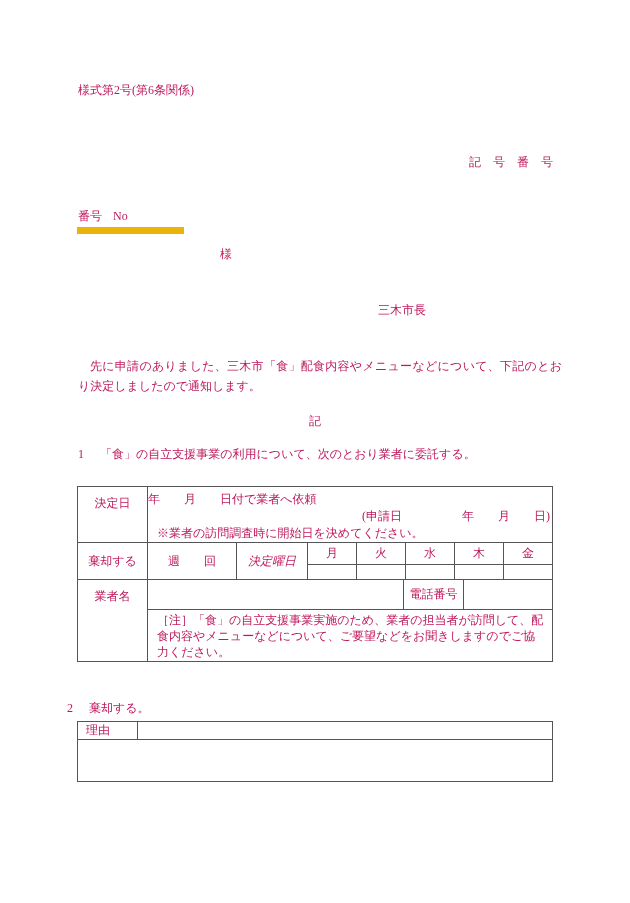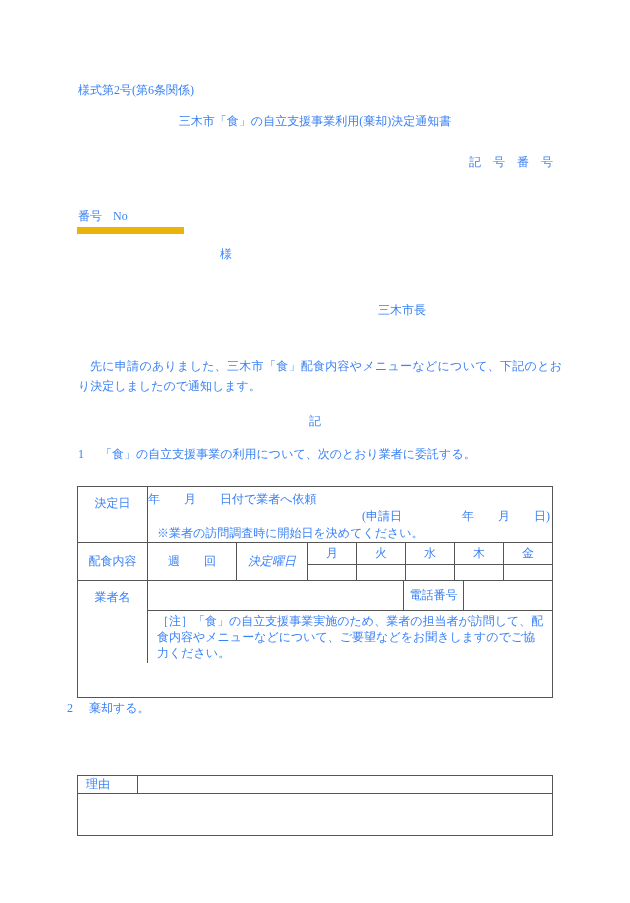--- a/index.html
+++ b/index.html
@@ -1,19 +1,19 @@
 <!DOCTYPE html>
 <html><head>
 <meta charset="utf-8">
 <style>
   html,body { margin:0; padding:0; background:#ffffff; }
   .page {
     position:relative; width:630px; height:903px; background:#ffffff;
     font-family:"Liberation Serif","DejaVu Serif",serif;
-    font-size:12px; color:#3b82f6; overflow:hidden;
+    font-size:12px; color:#be185d; overflow:hidden;
   }
   .abs { position:absolute; }
   .tbl {
     position:absolute; box-sizing:border-box;
     border:1px solid #555; display:flex; flex-direction:column; overflow:hidden;
   }
   .row { display:flex; box-sizing:border-box; }
   .cell { box-sizing:border-box; }
   .br { border-right:1px solid #555; }
   .bb { border-bottom:1px solid #555; }
@@ -24,21 +24,20 @@
   .para { line-height:20px; text-indent:1em; text-align:justify; }
   .underline-field { border-bottom:7px solid #eab308; padding:0 0 2px 1px; }
 </style>
 </head>
 <body>
 
 <div class="page">
 
   <div class="abs" style="left:78px; top:82px;">様式第2号(第6条関係)</div>
 
-  <div class="abs" style="left:77px; top:113px; width:476px; text-align:center;">三木市「食」の自立支援事業利用(棄却)決定通知書</div>
 
   <div class="abs ref-block" style="left:353px; top:151px; width:200px;">
     <div>記　号　番　号</div>
   </div>
 
   <div class="abs underline-field" style="left:77px; top:208px; width:106px;">
     <span>番号</span><span style="margin-left:11px">No</span>
   </div>
 
   <div class="abs" style="left:220px; top:246px;">様</div>
@@ -46,33 +45,33 @@
   <div class="abs" style="left:378px; top:302px;">三木市長</div>
 
   <div class="abs para" style="left:78px; top:356px; width:484px;">先に申請のありました、三木市「食」配食内容やメニューなどについて、下記のとおり決定しましたので通知します。</div>
 
   <div class="abs" style="left:77px; top:413px; width:476px; text-align:center;">記</div>
 
   <div class="abs" style="left:78px; top:446px;">
     <span class="itemnum">1</span><span>「食」の自立支援事業の利用について、次のとおり業者に委託する。</span>
   </div>
 
-  <div class="tbl" style="left:77px; top:486px; width:476px; height:212px;">
+  <div class="tbl" style="left:77px; top:486px; width:476px; height:176px;">
 
     <div class="row bb" style="height:56px;">
       <div class="cell br" style="width:70px; text-align:center; padding-top:8px;">決定日</div>
       <div class="cell" style="flex:1; line-height:17px; padding-top:4px;">
         <div style="text-align:left;">年　　月　　日付で業者へ依頼</div>
         <div style="text-align:right; padding-right:2px;">(申請日　　　　　年　　月　　日)</div>
         <div style="padding-left:9px;">※業者の訪問調査時に開始日を決めてください。</div>
       </div>
     </div>
 
     <div class="row bb" style="height:38px;">
-      <div class="cell br vcenter" style="width:70px;">配食内容</div>
+      <div class="cell br vcenter" style="width:70px;">棄却する</div>
       <div class="cell br vcenter" style="width:89px;">週　　回</div>
       <div class="cell br vcenter" style="width:71px;font-style:italic;">決定曜日</div>
       <div style="flex:1; display:flex;">
         <div class="cell br" style="flex:1; display:flex; flex-direction:column;">
           <div class="bb vcenter" style="height:21px;">月</div>
           <div style="flex:1;"></div>
         </div>
         <div class="cell br" style="flex:1; display:flex; flex-direction:column;">
           <div class="bb vcenter" style="height:21px;">火</div>
           <div style="flex:1;"></div>
@@ -102,21 +101,21 @@
         </div>
         <div class="cell note-cell" style="flex:1;">［注］「食」の自立支援事業実施のため、業者の担当者が訪問して、配食内容やメニューなどについて、ご要望などをお聞きしますのでご協力ください。</div>
       </div>
     </div>
   </div>
 
   <div class="abs" style="left:67px; top:700px;">
     <span class="itemnum">2</span><span>棄却する。</span>
   </div>
 
-  <div class="tbl" style="left:77px; top:775px; width:476px; height:61px;">
+  <div class="tbl" style="left:77px; top:721px; width:476px; height:61px;">
     <div class="row bb" style="height:18px;">
       <div class="cell br" style="width:60px; padding-left:8px; line-height:16px;">理由</div>
       <div class="cell" style="flex:1;"></div>
     </div>
     <div style="flex:1;"></div>
   </div>
 
 </div>
 
 </body></html>

